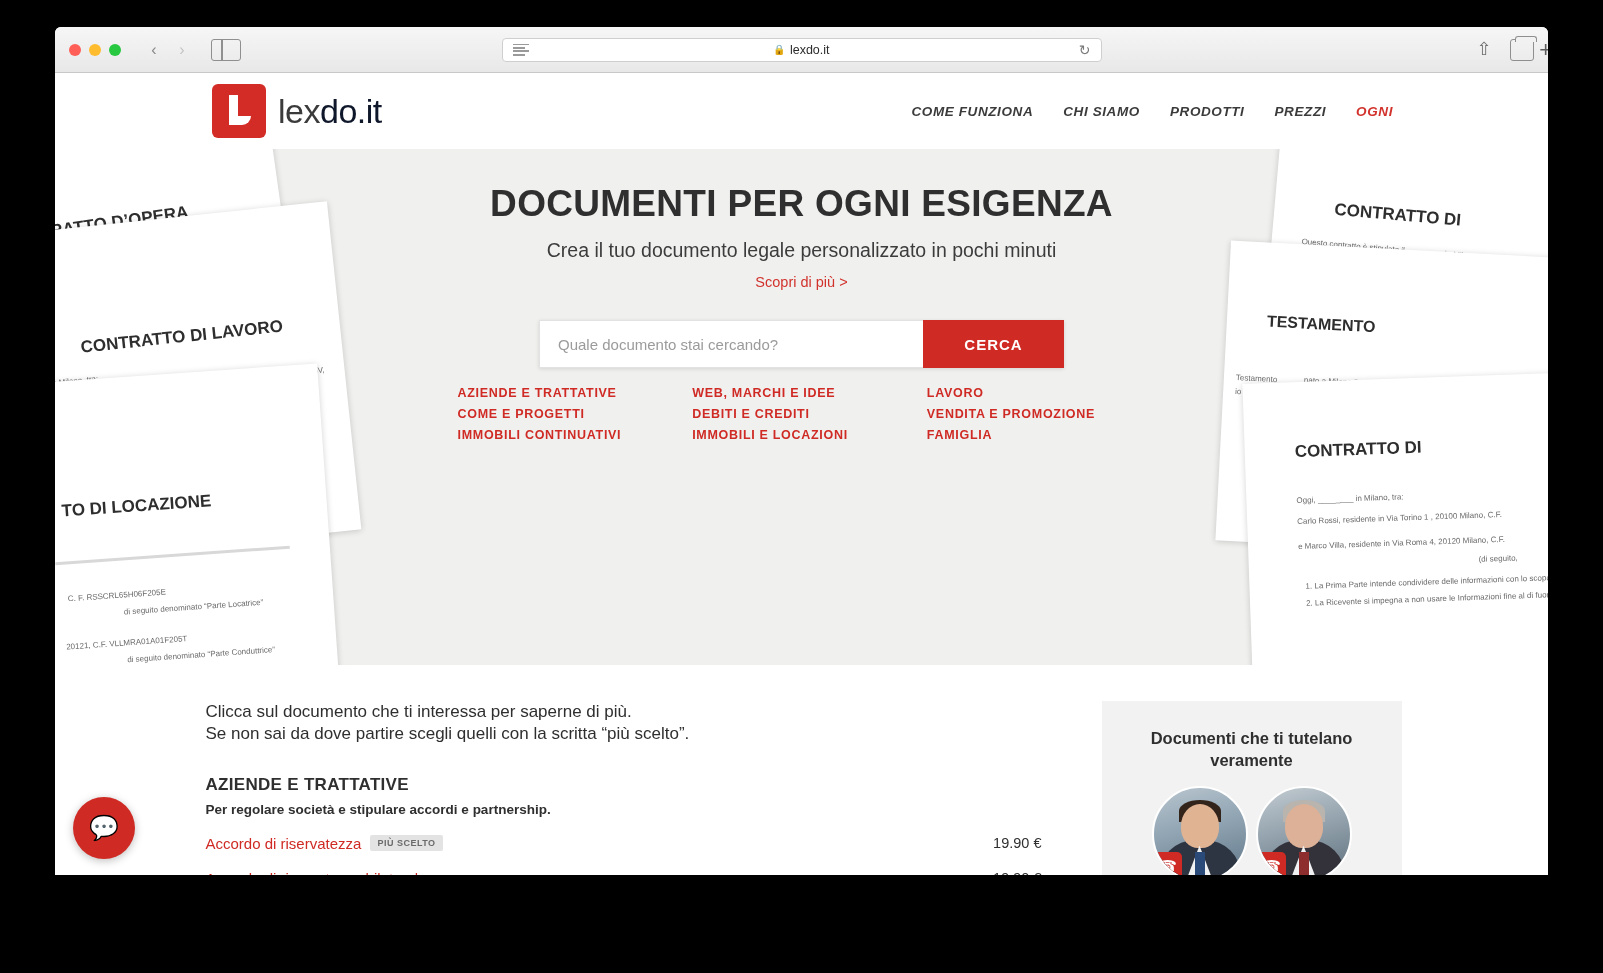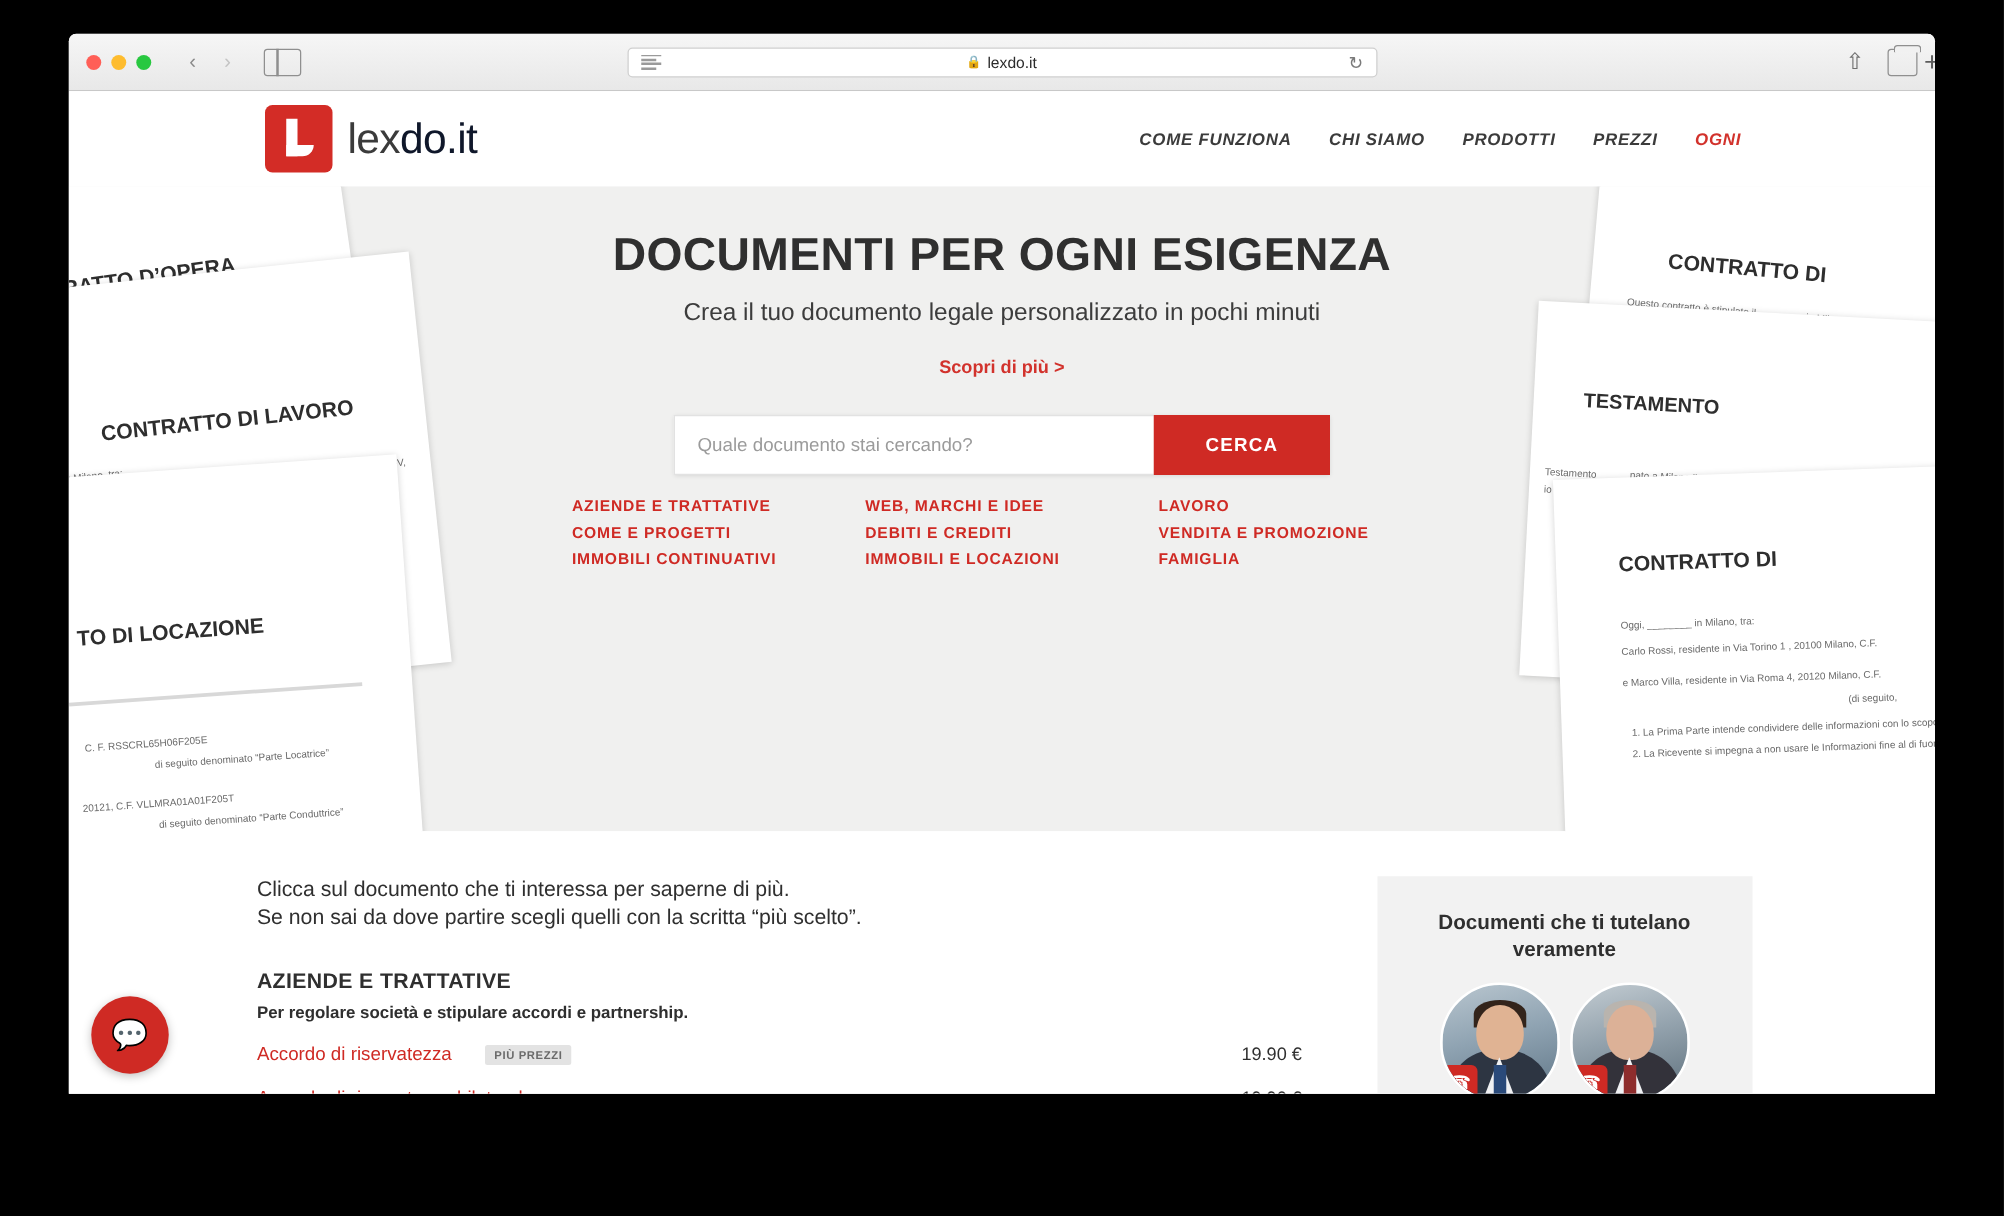--- a/index.html
+++ b/index.html
@@ -124,21 +124,21 @@
   }
   .paper .ptitle { font-weight: 700; color: #2e2e2e; white-space: nowrap; }
   .paper .pline { background: #d8d8d8; height: 3px; }
   .paper .ptext { font-size: 8px; color: #6a6a6a; white-space: nowrap; }
 
   .hero-inner { position: relative; z-index: 3; text-align: center; padding-top: 34px; }
   .hero h1 {
     margin: 0; font-size: 37px; font-weight: 600; color: #2f2f2f; letter-spacing: .3px;
   }
   .hero .sub { margin-top: 14px; font-size: 19.5px; color: #3c3c3c; }
-  .hero .more { margin-top: 24px; font-size: 14.5px; color: #d2322c; font-weight: 700; }
+  .hero .more { margin-top: 12px; font-size: 14.5px; color: #d2322c; font-weight: 400; }
 
   .searchrow {
     margin: 30px auto 0; width: 525px; height: 48px; display: flex;
     box-shadow: 0 1px 4px rgba(0,0,0,.12);
   }
   .searchrow input {
     flex: 1; border: 1px solid #e2e2e2; border-right: none; background: #fff;
     padding: 0 18px; font-size: 15px; color: #3b3b3b; outline: none;
     font-family: "Liberation Sans", sans-serif;
   }
@@ -160,21 +160,21 @@
     text-decoration: none;
   }
 
   .lower { background: #fff; padding-top: 36px; position: relative; }
   .lower-inner { width: 1200px; margin: 0 auto; display: flex; }
   .lower-left { width: 840px; padding-left: 4px; }
   .lead { font-size: 17px; color: #2f2f2f; line-height: 1.32; }
   .sect-title { margin-top: 29px; font-size: 17px; font-weight: 700; color: #2f2f2f; letter-spacing: .3px; }
   .sect-sub { margin-top: 7px; font-size: 13.5px; font-weight: 700; color: #2f2f2f; }
   .doc-row {
-    display: flex; align-items: flex-end; margin-top: 18px; font-size: 15px; gap: 18px;
+    display: flex; align-items: center; margin-top: 18px; font-size: 15px;
   }
   .doc-row .name { color: #cf2a24; }
   .badge {
     margin-left: 9px; background: #e3e3e3; color: #6a6a6a; font-size: 9px;
     font-weight: 700; letter-spacing: .5px; padding: 3px 7px; border-radius: 2px;
   }
   .doc-row .price { margin-left: auto; color: #2f2f2f; font-size: 14.5px; }
   .lower-right {
     margin-left: 60px; width: 300px; background: #f2f2f2; padding: 26px 20px 20px;
     text-align: center;
@@ -362,21 +362,21 @@
         <div class="lower-left">
           <div class="lead">
             <div>Clicca sul documento che ti interessa per saperne di più.</div>
             <div>Se non sai da dove partire scegli quelli con la scritta “più scelto”.</div>
           </div>
           <div class="sect-title">AZIENDE E TRATTATIVE</div>
           <div class="sect-sub">Per regolare società e stipulare accordi e partnership.</div>
 
           <div class="doc-row">
             <span class="name">Accordo di riservatezza</span>
-            <span class="badge">PIÙ PREZZI</span>
+            <span class="badge">PIÙ SCELTO</span>
             <span class="price">19.90 €</span>
           </div>
           <div class="doc-row">
             <span class="name">Accordo di riservatezza bilaterale</span>
             <span class="price">19.90 €</span>
           </div>
         </div>
 
         <div class="lower-right">
           <h3>Documenti che ti tutelano veramente</h3>

